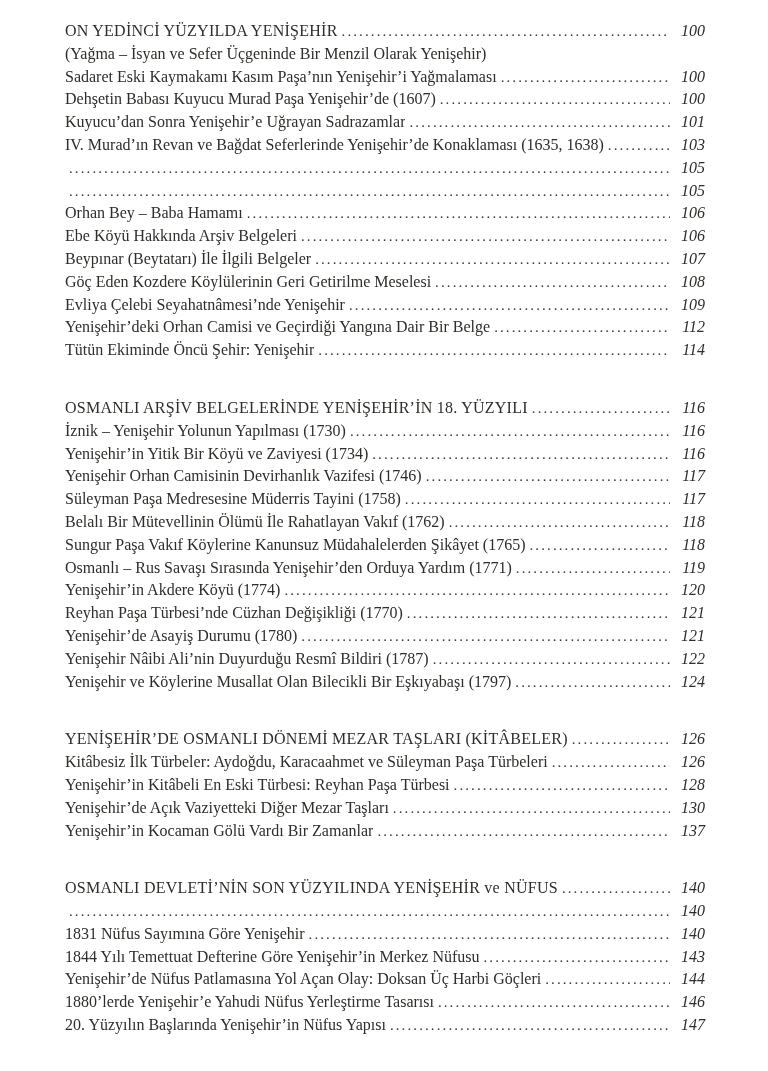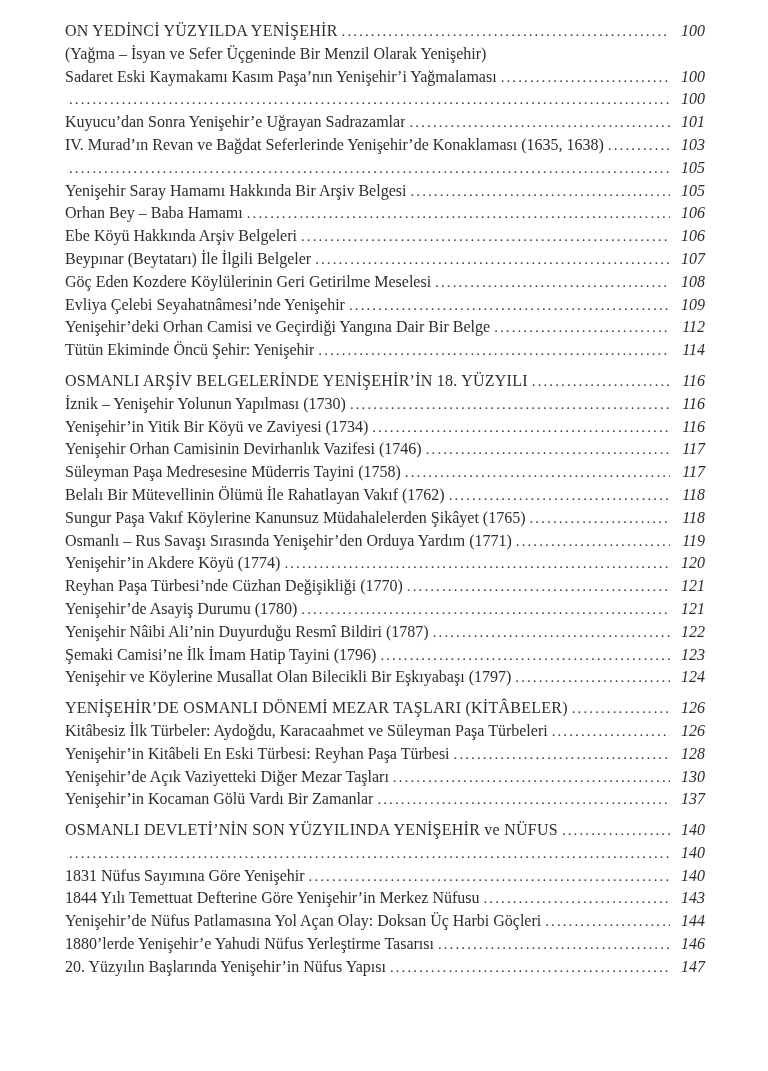--- a/index.html
+++ b/index.html
@@ -18,21 +18,21 @@
     box-sizing: border-box;
     width: 768px;
     height: 1071px;
     padding: 20px 63px 0 65px;
     background: #ffffff;
   }
   .toc-section {
     margin: 0;
   }
   .toc-section + .toc-section {
-    margin-top: 8px;
+    margin-top: 35px;
   }
   .toc-row {
     display: flex;
     align-items: flex-start;
     font-size: 16px;
     line-height: 22.8px;
     white-space: nowrap;
   }
   .toc-header .toc-title {
     letter-spacing: 0.25px;
@@ -75,39 +75,39 @@
         </div>
         <div class="toc-row">
           <span class="toc-title">(Yağma – İsyan ve Sefer Üçgeninde Bir Menzil Olarak Yenişehir)</span>
         </div>
         <div class="toc-row">
           <span class="toc-title">Sadaret Eski Kaymakamı Kasım Paşa’nın Yenişehir’i Yağmalaması</span>
           <span class="dots"></span>
           <span class="page-num">100</span>
         </div>
         <div class="toc-row">
+          <span class="toc-title">Dehşetin Babası Kuyucu Murad Paşa Yenişehir’de (1607)</span>
           <span class="dots"></span>
           <span class="page-num">100</span>
         </div>
         <div class="toc-row">
           <span class="toc-title">Kuyucu’dan Sonra Yenişehir’e Uğrayan Sadrazamlar</span>
           <span class="dots"></span>
           <span class="page-num">101</span>
         </div>
         <div class="toc-row">
           <span class="toc-title">IV. Murad’ın Revan ve Bağdat Seferlerinde Yenişehir’de Konaklaması (1635, 1638)</span>
           <span class="dots"></span>
           <span class="page-num">103</span>
         </div>
         <div class="toc-row">
           <span class="dots"></span>
           <span class="page-num">105</span>
         </div>
         <div class="toc-row">
-          <span class="toc-title">Yenişehir Saray Hamamı Hakkında Bir Arşiv Belgesi</span>
           <span class="dots"></span>
           <span class="page-num">105</span>
         </div>
         <div class="toc-row">
           <span class="toc-title">Orhan Bey – Baba Hamamı</span>
           <span class="dots"></span>
           <span class="page-num">106</span>
         </div>
         <div class="toc-row">
           <span class="toc-title">Ebe Köyü Hakkında Arşiv Belgeleri</span>
@@ -193,25 +193,20 @@
         </div>
         <div class="toc-row">
           <span class="toc-title">Yenişehir’de Asayiş Durumu (1780)</span>
           <span class="dots"></span>
           <span class="page-num">121</span>
         </div>
         <div class="toc-row">
           <span class="toc-title">Yenişehir Nâibi Ali’nin Duyurduğu Resmî Bildiri (1787)</span>
           <span class="dots"></span>
           <span class="page-num">122</span>
-        </div>
-        <div class="toc-row">
-          <span class="toc-title">Şemaki Camisi’ne İlk İmam Hatip Tayini (1796)</span>
-          <span class="dots"></span>
-          <span class="page-num">123</span>
         </div>
         <div class="toc-row">
           <span class="toc-title">Yenişehir ve Köylerine Musallat Olan Bilecikli Bir Eşkıyabaşı (1797)</span>
           <span class="dots"></span>
           <span class="page-num">124</span>
         </div>
       </div>
       <div class="toc-section">
         <div class="toc-row toc-header">
           <span class="toc-title">YENİŞEHİR’DE OSMANLI DÖNEMİ MEZAR TAŞLARI (KİTÂBELER)</span>

